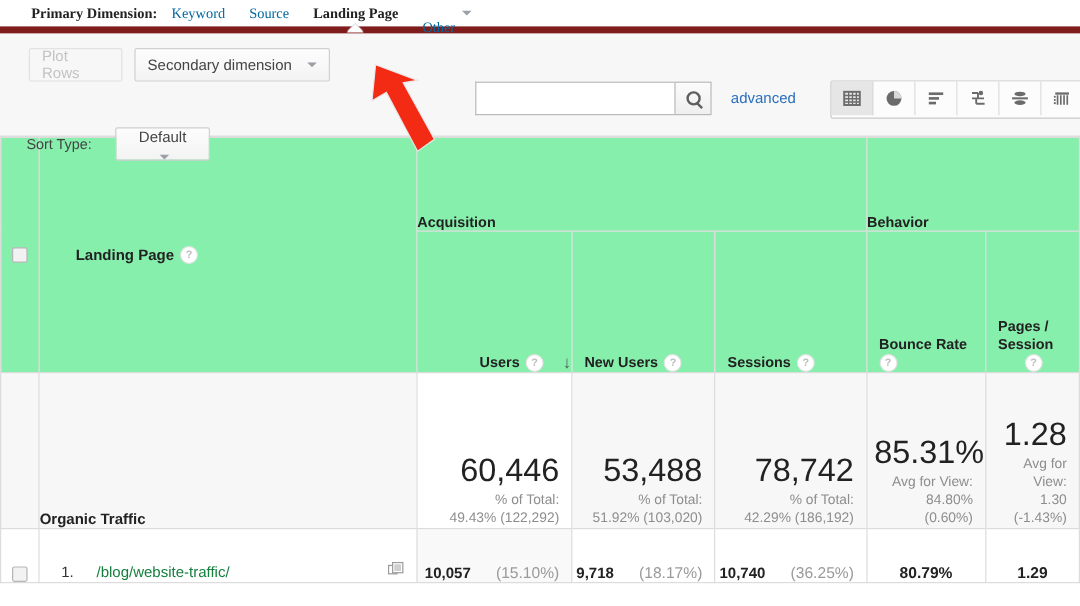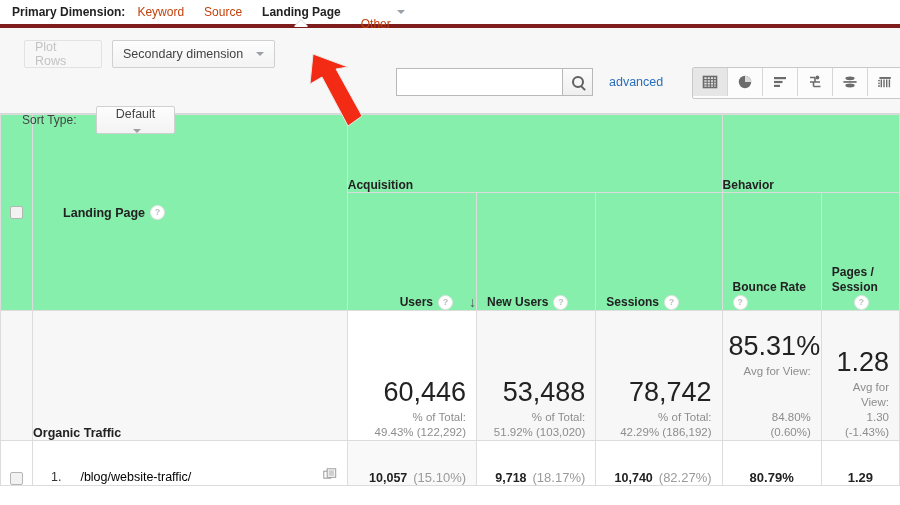--- a/index.html
+++ b/index.html
@@ -15,34 +15,35 @@
     color: #222;
     overflow: hidden;
     position: relative;
   }
 
   
   .primary-bar {
     height: 28px;
     display: flex;
     align-items: center;
-    padding-left: 12px;
+    padding-left: 26px;
     background: #fff;
-    border-bottom: 4px solid #7f1d1d;
+    border-bottom: 6px solid #7f1d1d;
     position: relative;
     box-sizing: border-box;
+    font-family: Liberation Serif, serif;
   }
   .pd-label {
     font-weight: bold;
     font-size: 12px;
     color: #222;
     margin-right: 12px;
   }
   .pd-link {
-    color: #c2410c;
+    color: #0369a1;
     font-size: 12px;
     margin-right: 20px;
     cursor: pointer;
     text-decoration: none;
   }
   .pd-link.active {
     color: #222;
     font-weight: bold;
     position: relative;
   }
@@ -251,27 +252,27 @@
 
   
   .data-row td { height: 45px; background: #fff; vertical-align: middle; }
   .data-row td.shade { background: #f9f9f9; }
   .idx {
     font-size: 12.5px; color: #333;
     padding-left: 18px;
     display: inline-block;
     width: 26px;
   }
-  .page-link { color: #000000; font-size: 12.5px; cursor: pointer; }
+  .page-link { color: #15803d; font-size: 12.5px; cursor: pointer; }
   .cell-row { display: flex; align-items: center; justify-content: space-between; padding-right: 10px; }
   .val-main { font-size: 12.5px; font-weight: bold; color: #222; }
   .val-pct { font-size: 13px; color: #9a9a9a; margin-left: 6px; }
   .val-plain { font-size: 13px; color: #222; }
   .num-cell { text-align: center; padding-right: 10px; font-weight: bold; }
-  .num-cell-split { display: flex; align-items: baseline; justify-content: flex-end; padding-right: 10px; }
+  .num-cell-split { display: flex; align-items: baseline; justify-content: flex-end; padding-right: 10px; gap: 15px; }
 
   
   #red-arrow {
     position: absolute;
     left: 300px; top: 18px;
     width: 90px; height: 90px;
     pointer-events: none;
   }
 </style>
 </head>
@@ -428,21 +429,21 @@
       <div class="tot-sub" style="padding-top:0;">51.92% (103,020)</div>
     </td>
     <td>
       <div class="tot-num">78,742</div>
       <div class="tot-sub">% of Total:</div>
       <div class="tot-sub" style="padding-top:0;">42.29% (186,192)</div>
     </td>
     <td>
       <div class="tot-num">85.31%</div>
       <div class="tot-sub">Avg for View:</div>
-      <div class="tot-sub" style="padding-top:0;margin-top:31px;">84.80% (0.60%)</div>
+      <div class="tot-sub" style="padding-top:0;">84.80% (0.60%)</div>
     </td>
     <td>
       <div class="tot-num">1.28</div>
       <div class="tot-sub">Avg for View:</div>
       <div class="tot-sub" style="padding-top:0;">1.30 (-1.43%)</div>
     </td>
   </tr>
 
   <tr class="data-row">
     <td>
@@ -471,21 +472,21 @@
     </td>
     <td>
       <div class="num-cell-split">
         <span class="val-main">9,718</span>
         <span class="val-pct">(18.17%)</span>
       </div>
     </td>
     <td>
       <div class="num-cell-split">
         <span class="val-main">10,740</span>
-        <span class="val-pct">(82.27%)</span>
+        <span class="val-pct">(36.25%)</span>
       </div>
     </td>
     <td class="num-cell">
       <span class="val-plain">80.79%</span>
     </td>
     <td class="num-cell">
       <span class="val-plain">1.29</span>
     </td>
   </tr>
 </tbody>

